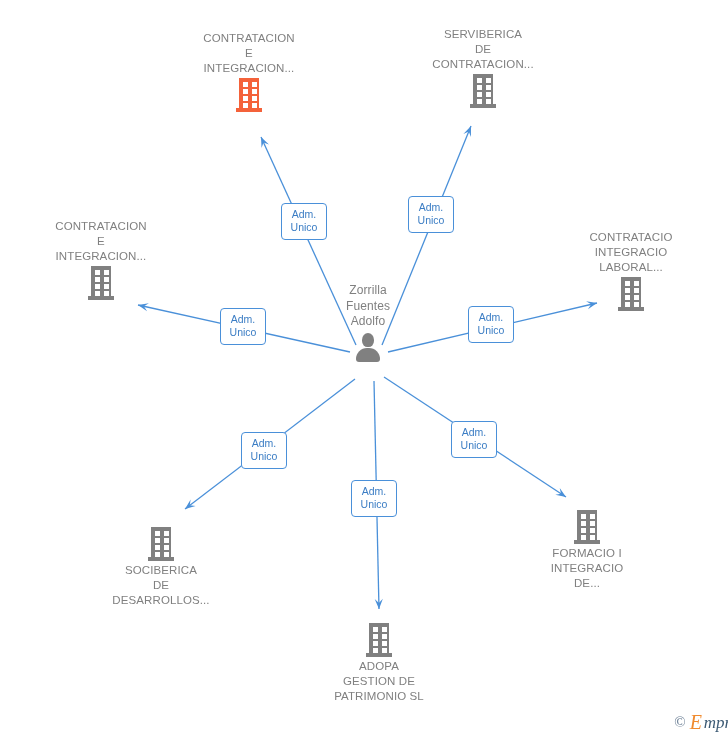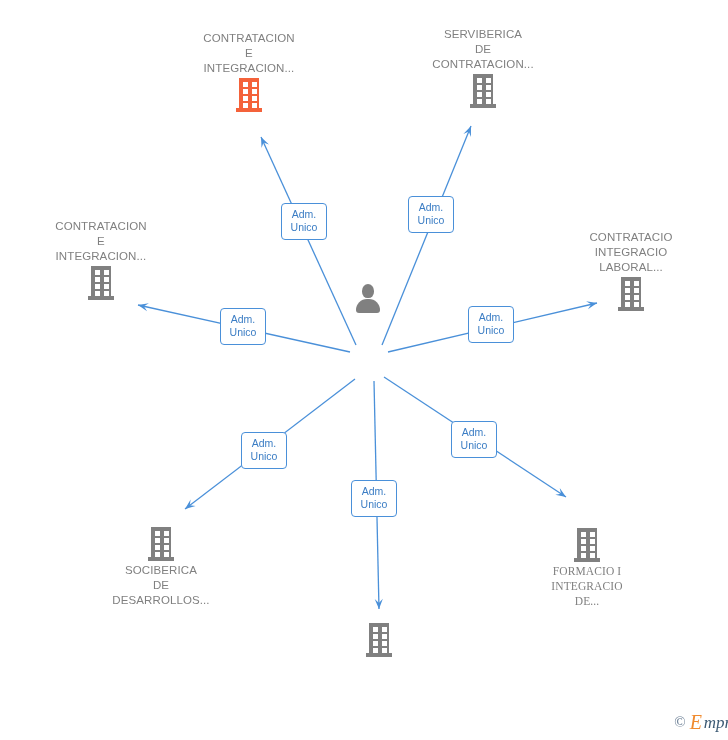--- a/index.html
+++ b/index.html
@@ -299,39 +299,45 @@
           <div class="b-win" style="left: 7px; top: 4px;"></div>
           <div class="b-win" style="left: 16px; top: 4px;"></div>
           <div class="b-win" style="left: 7px; top: 11px;"></div>
           <div class="b-win" style="left: 16px; top: 11px;"></div>
           <div class="b-win" style="left: 7px; top: 18px;"></div>
           <div class="b-win" style="left: 16px; top: 18px;"></div>
           <div class="b-door" style="left: 7px; top: 25px;"></div>
           <div class="b-win" style="left: 16px; top: 25px;"></div>
           <div class="b-base"></div>
         </div>
-      </div>
-      <div class="node company-grey" style="left: 587px; top: 528px; font-family: Liberation Serif, serif;">
+        <div class="node-label below">ADOPA
+GESTION DE
+PATRIMONIO  SL</div>
+      </div>
+      <div class="node company-grey" style="left: 587px; top: 510px;">
         <div class="building">
           <div class="b-body"></div>
           <div class="b-win" style="left: 7px; top: 4px;"></div>
           <div class="b-win" style="left: 16px; top: 4px;"></div>
           <div class="b-win" style="left: 7px; top: 11px;"></div>
           <div class="b-win" style="left: 16px; top: 11px;"></div>
           <div class="b-win" style="left: 7px; top: 18px;"></div>
           <div class="b-win" style="left: 16px; top: 18px;"></div>
           <div class="b-door" style="left: 7px; top: 25px;"></div>
           <div class="b-win" style="left: 16px; top: 25px;"></div>
           <div class="b-base"></div>
         </div>
         <div class="node-label below">FORMACIO I
 INTEGRACIO
 DE...</div>
       </div>
       <div class="node person-node" style="left: 368px; top: 283px;">
+        <div class="node-label above">Zorrilla
+Fuentes
+Adolfo</div>
         <div class="person">
           <div class="p-head"></div>
           <div class="p-body"></div>
         </div>
       </div>
     </div>
   <div id="labels">
       <div class="edge-label" style="left: 304px; top: 220px;">Adm.
 Unico</div>
       <div class="edge-label" style="left: 431px; top: 213px;">Adm.

